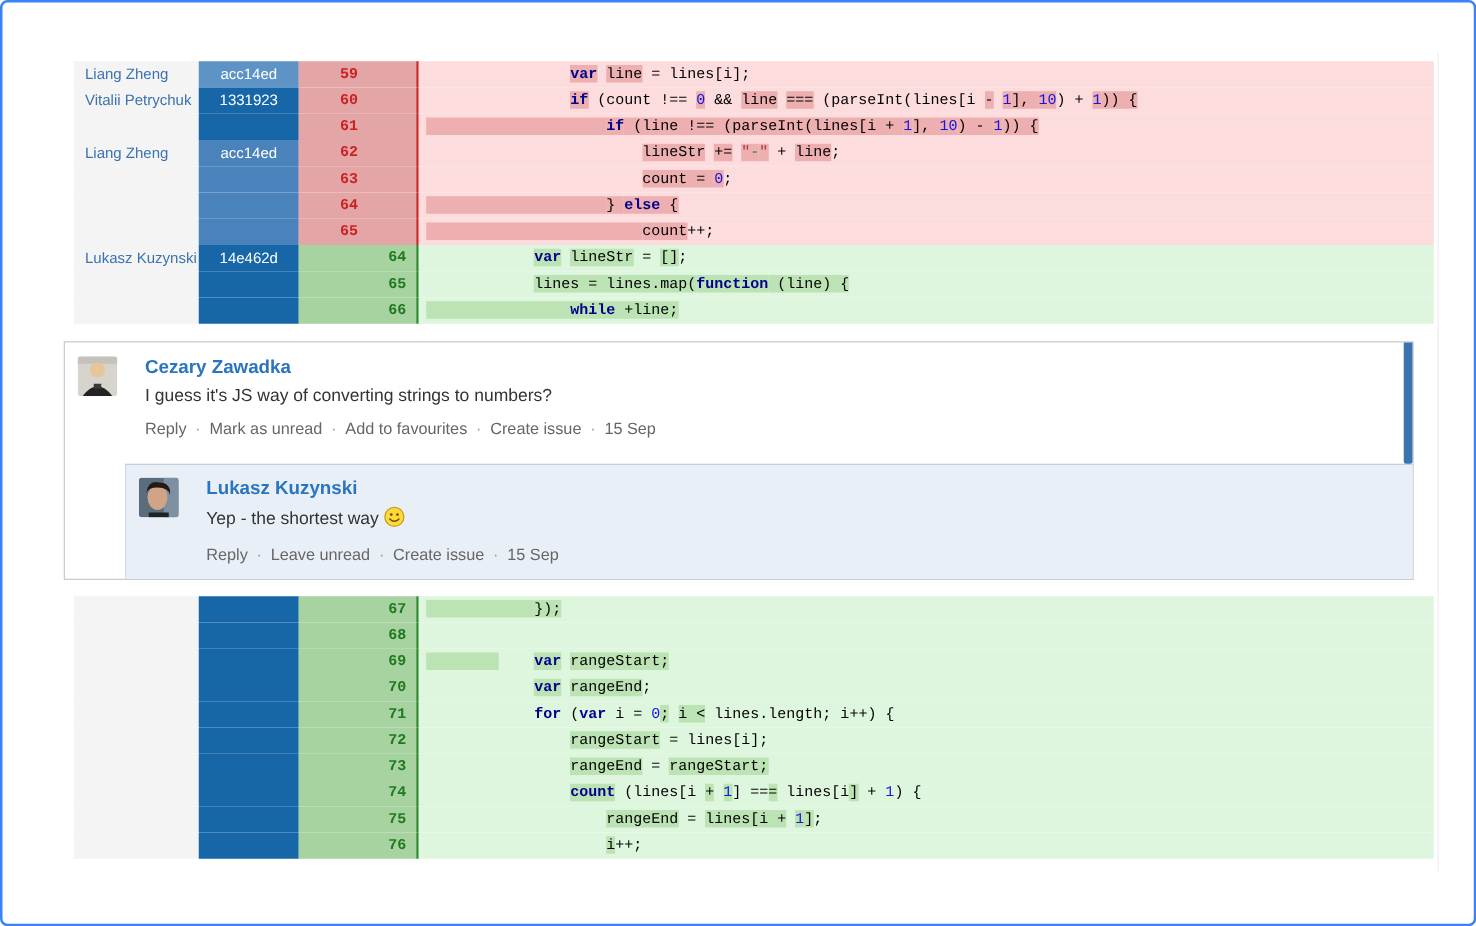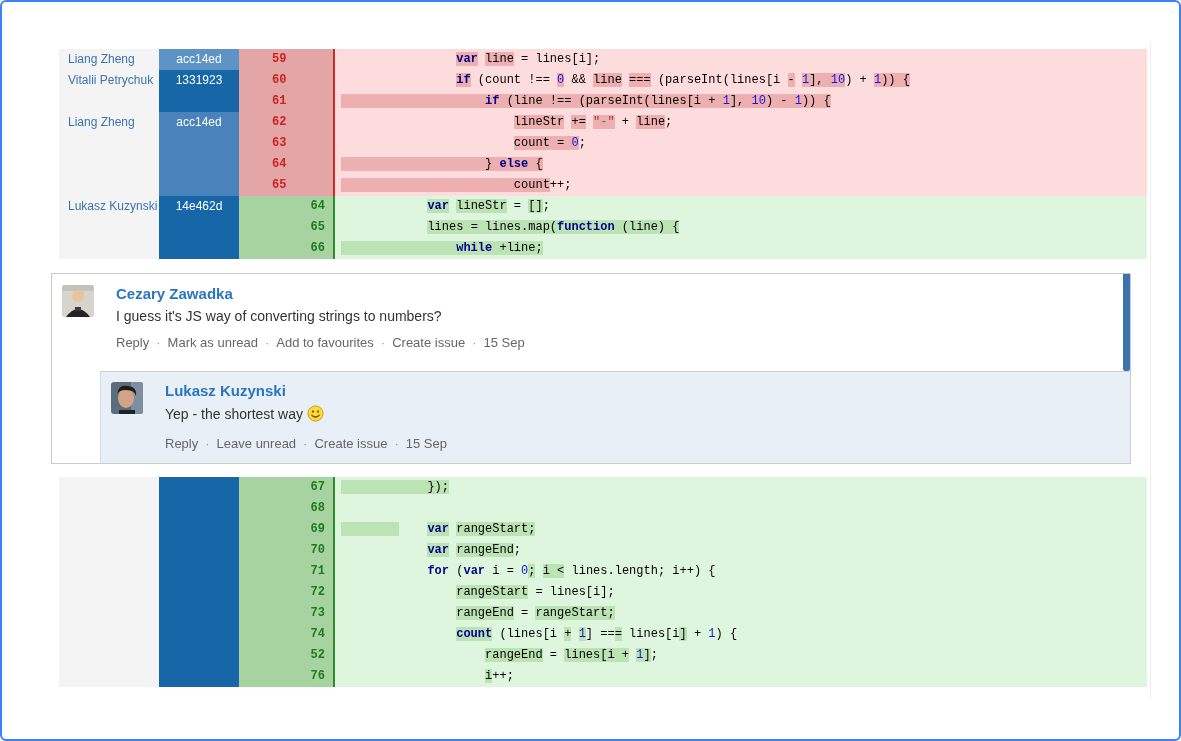--- a/index.html
+++ b/index.html
@@ -263,21 +263,21 @@
         <div class="c-num">
           <span class="new">74</span>
         </div>
         <div class="c-sep"></div>
         <div class="c-code"><span>                </span><span class="kw hl">count</span><span> (lines[i </span><span class="hl">+</span><span> </span><span class="numlit hl">1</span><span>] ==</span><span class="hl">=</span><span> lines[i</span><span class="hl">]</span><span> + </span><span class="numlit">1</span><span>) {</span></div>
       </div>
       <div class="drow add">
         <div class="c-author"></div>
         <div class="c-hash" style="background: rgb(23, 103, 168);"></div>
         <div class="c-num">
-          <span class="new">52</span>
+          <span class="new">75</span>
         </div>
         <div class="c-sep"></div>
         <div class="c-code"><span>                    </span><span class="hl">rangeEnd</span><span> = </span><span class="hl">lines[i +</span><span> </span><span class="numlit hl">1</span><span class="hl">]</span><span>;</span></div>
       </div>
       <div class="drow add">
         <div class="c-author"></div>
         <div class="c-hash" style="background: rgb(23, 103, 168);"></div>
         <div class="c-num">
           <span class="new">76</span>
         </div>

